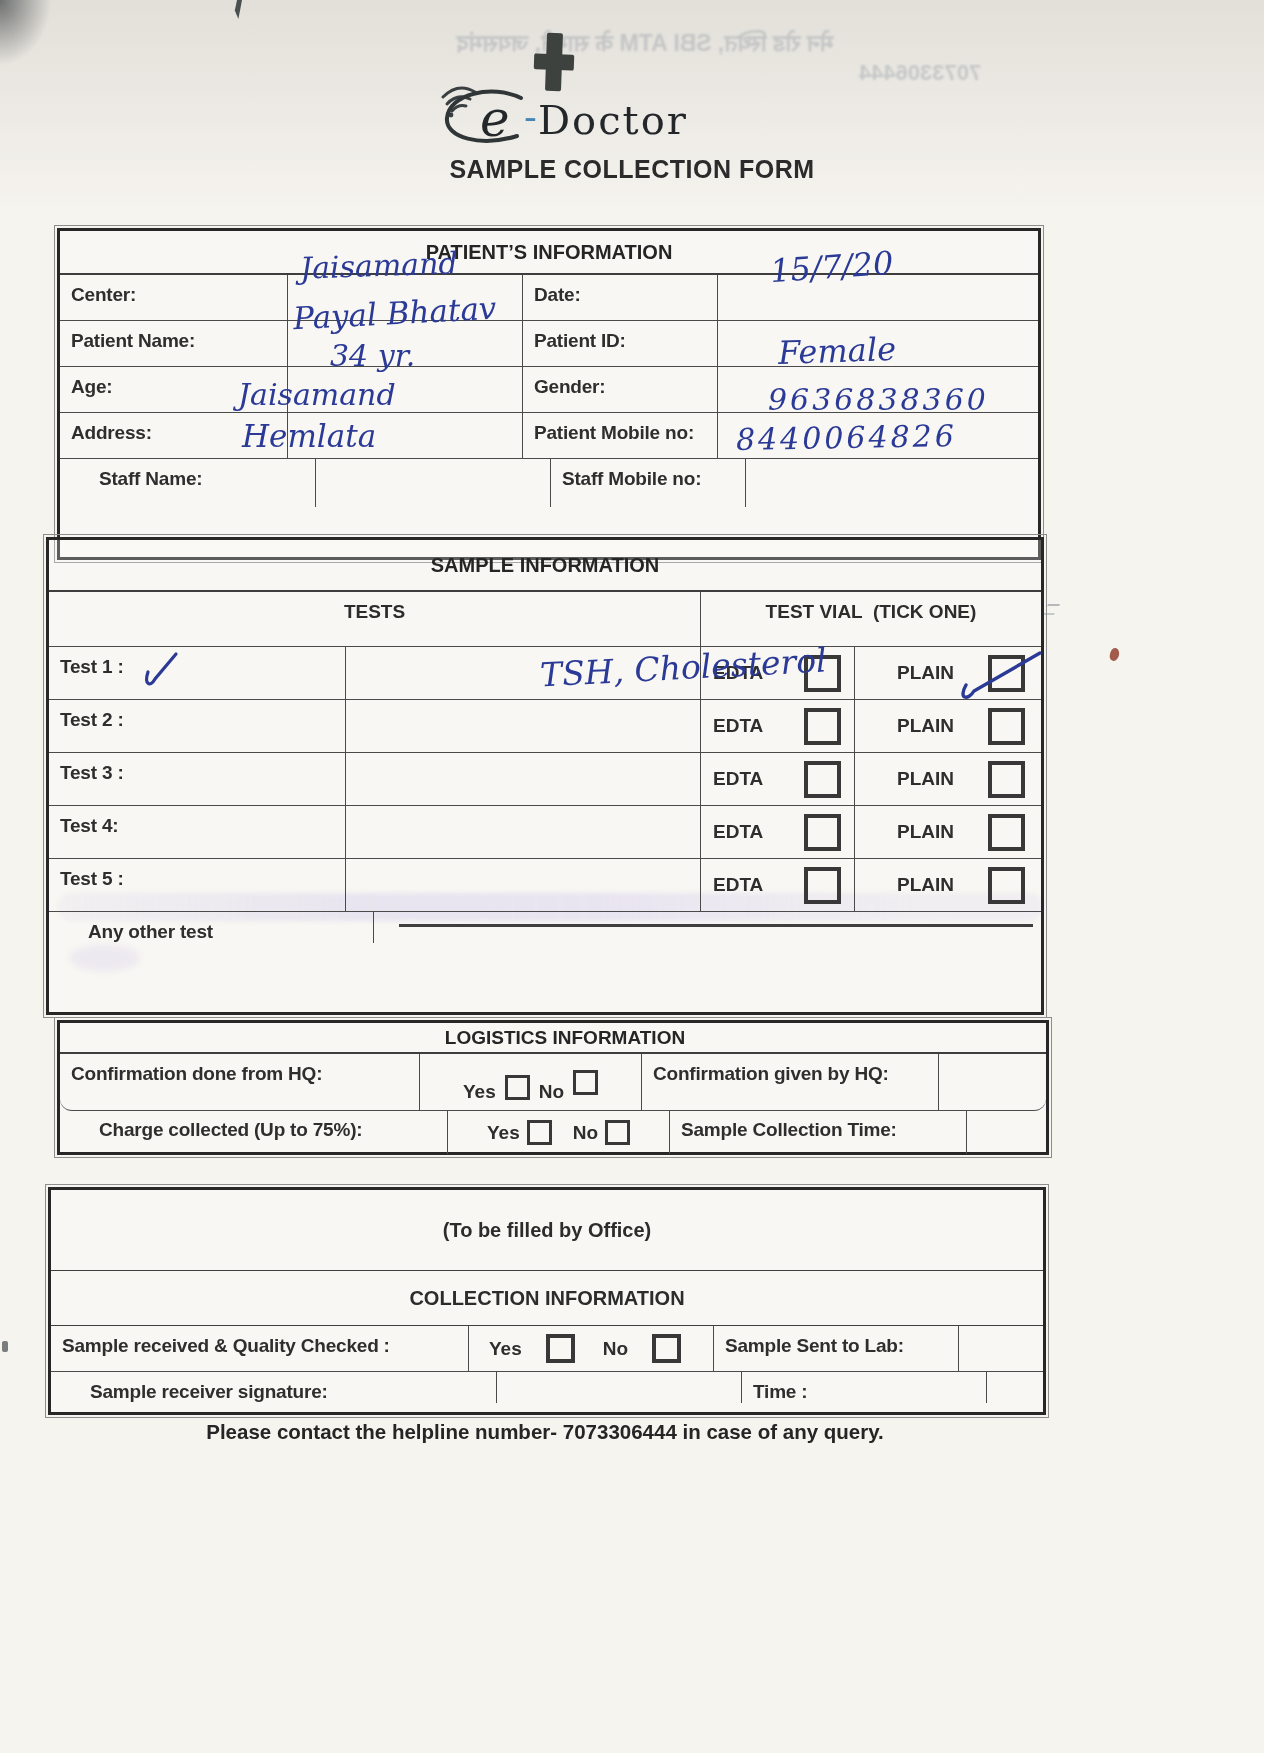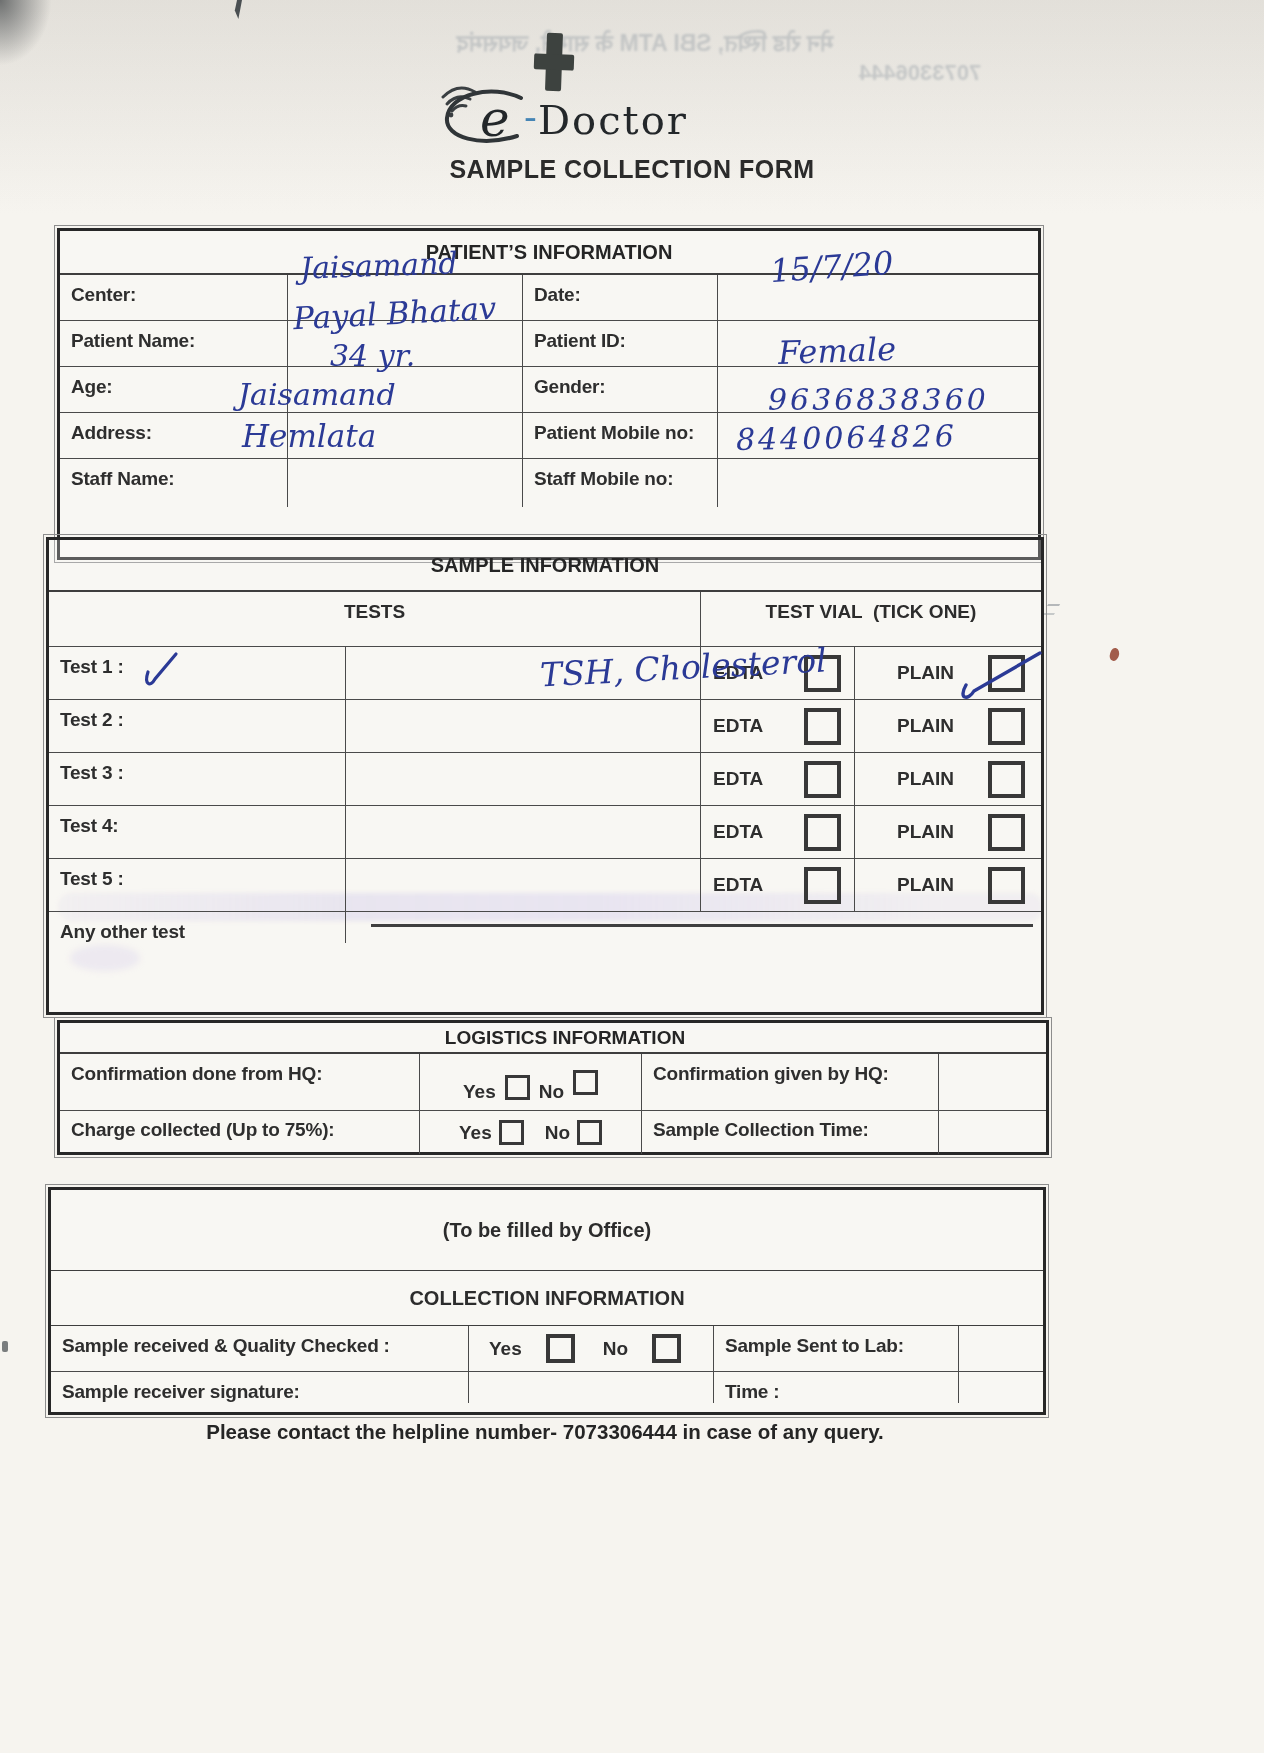--- a/index.html
+++ b/index.html
@@ -35,21 +35,21 @@
   .cross .h{position:absolute;left:0;top:21px;width:40px;height:16px;background:#3d423f;border-radius:2px;}
   .logo-svg{position:absolute;left:428px;top:84px;}
   .form-title{position:absolute;left:0;top:155px;width:1100px;text-align:center;
     font-size:25px;font-weight:bold;letter-spacing:.5px;color:#2b2b2b;}
   
   .tbl{position:absolute;border:3px solid #272727;outline:1px solid #8d8d8d;outline-offset:2px;
     background:rgba(255,255,255,.25);box-sizing:border-box;}
   .tbl-header{font-weight:bold;font-size:20px;text-align:center;color:#252525;
     border-bottom:2px solid #3e3e3e;display:flex;align-items:center;justify-content:center;box-sizing:border-box;}
   .row{display:flex;border-bottom:1.6px solid #4a4a4a;box-sizing:border-box;justify-content:space-between;}
-  .row:last-child{border-bottom:none;}
+  .row:last-child{border-bottom:none;padding-left:28px;}
   .cell{border-right:1.6px solid #4a4a4a;box-sizing:border-box;position:relative;}
   .cell:last-child{border-right:none;}
   .lbl{font-weight:bold;font-size:19px;color:#2e2e2e;padding:9px 0 0 11px;letter-spacing:-.2px;}
   .hw{position:absolute;font-family:"DejaVu Serif",serif;font-style:italic;color:#2b3a96;white-space:nowrap;z-index:5;}
   .box{border:4px solid #383838;background:transparent;box-sizing:border-box;flex:none;}
   .ticksvg{position:absolute;z-index:6;}
   .vial-lbl{font-weight:bold;font-size:19px;color:#2e2e2e;}
   .underline-rule{position:absolute;background:#3f3f3f;height:3px;}
   .footer-note{position:absolute;left:45px;top:1420px;width:1000px;text-align:center;
     font-weight:bold;font-size:20.5px;color:#252525;}
@@ -215,21 +215,21 @@
   <span class="hw" style="left:540px;top:648px;font-size:33px;transform:rotate(-3deg);">TSH, Cholesterol</span>
   <svg class="ticksvg" style="left:140px;top:650px;" width="44" height="46" viewBox="0 0 44 46">
     <path d="M8,22 C4,34 10,38 15,29 L36,4" stroke="#2b3a96" stroke-width="3.2" fill="none" stroke-linecap="round"></path>
   </svg>
   <svg class="ticksvg" style="left:952px;top:645px;" width="95" height="58" viewBox="0 0 95 58">
     <path d="M14,40 C6,54 16,56 22,46 L88,8" stroke="#2b3a96" stroke-width="3.4" fill="none" stroke-linecap="round"></path>
   </svg>
 
   <div class="tbl" style="left:57px;top:1020px;width:992px;height:135px;">
     <div class="tbl-header" style="height:31px;font-size:19px;padding-left:24px;">LOGISTICS INFORMATION</div>
-    <div class="row" style="height:57px;">
+    <div class="row" style="height:57px;border-radius:12px;">
       <div class="cell lbl" style="width:360px;">Confirmation done from HQ:</div>
       <div class="cell" style="width:222px;display:flex;align-items:flex-end;justify-content:center;gap:9px;padding-bottom:7px;">
         <span class="vial-lbl">Yes</span>
         <span class="box" style="width:25px;height:25px;border-width:3.5px;margin-bottom:3px;"></span>
         <span class="vial-lbl">No</span>
         <span class="box" style="width:25px;height:25px;border-width:3.5px;margin-bottom:8px;"></span>
       </div>
       <div class="cell lbl" style="width:297px;">Confirmation given by HQ:</div>
       <div class="cell" style="flex:1;"></div>
     </div>

